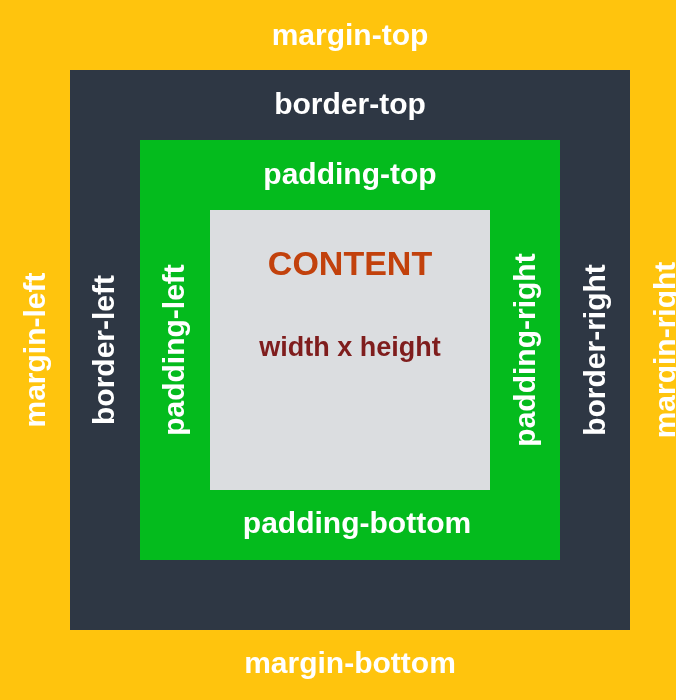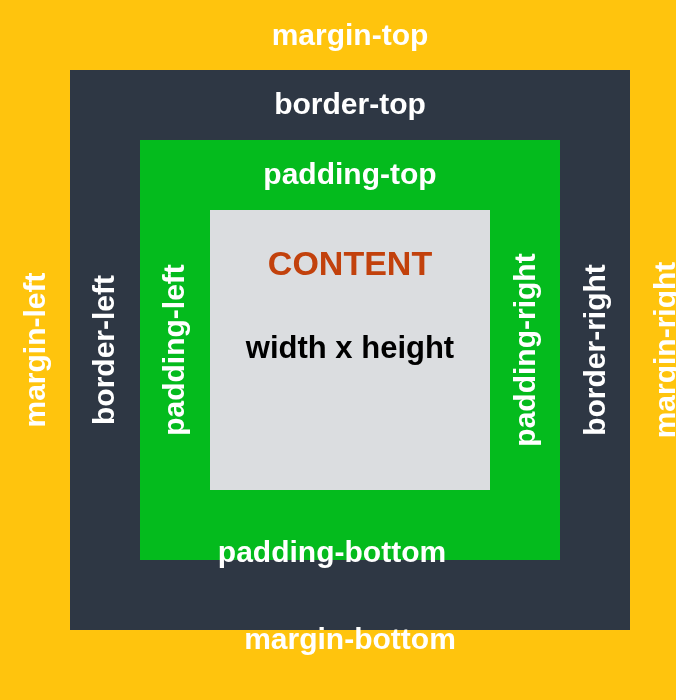--- a/index.html
+++ b/index.html
@@ -49,23 +49,23 @@
     white-space: nowrap;
     transform: translate(-50%, -50%);
     line-height: 1;
   }
   .lbl.v {
     transform: translate(-50%, -50%) rotate(-90deg);
   }
   .pos-margin-top    { left: 350px; top:  35px; }
   .pos-border-top    { left: 350px; top: 104px; }
   .pos-padding-top   { left: 350px; top: 174px; }
-  .pos-padding-bottom{ left: 332px; top: 523px; margin-top: 29px; }
+  .pos-padding-bottom{ left: 357px; top: 523px; }
   .pos-border-bottom { left: 350px; top: 592px; }
-  .pos-margin-bottom { left: 350px; top: 639px; }
+  .pos-margin-bottom { left: 350px; top: 663px; }
   .pos-margin-left   { left:  35px; top: 350px; }
   .pos-border-left   { left: 104px; top: 350px; }
   .pos-padding-left  { left: 174px; top: 350px; }
   .pos-padding-right { left: 525px; top: 350px; }
   .pos-border-right  { left: 595px; top: 350px; }
   .pos-margin-right  { left: 665px; top: 350px; }
   
   .content-title {
     position: absolute;
     left: 350px; top: 263px;
@@ -73,22 +73,22 @@
     color: #c2410c;
     font-size: 34px;
     font-weight: 700;
     white-space: nowrap;
     line-height: 1;
   }
   .content-sub {
     position: absolute;
     left: 350px; top: 347px;
     transform: translate(-50%, -50%);
-    color: #000000;
-    font-size: 31px;
+    color: #7f1d1d;
+    font-size: 27px;
     font-weight: 700;
     white-space: nowrap;
     line-height: 1;
   }
 </style>
 </head>
 <body>
 
 <div class="stage">
   <div class="margin-box">

